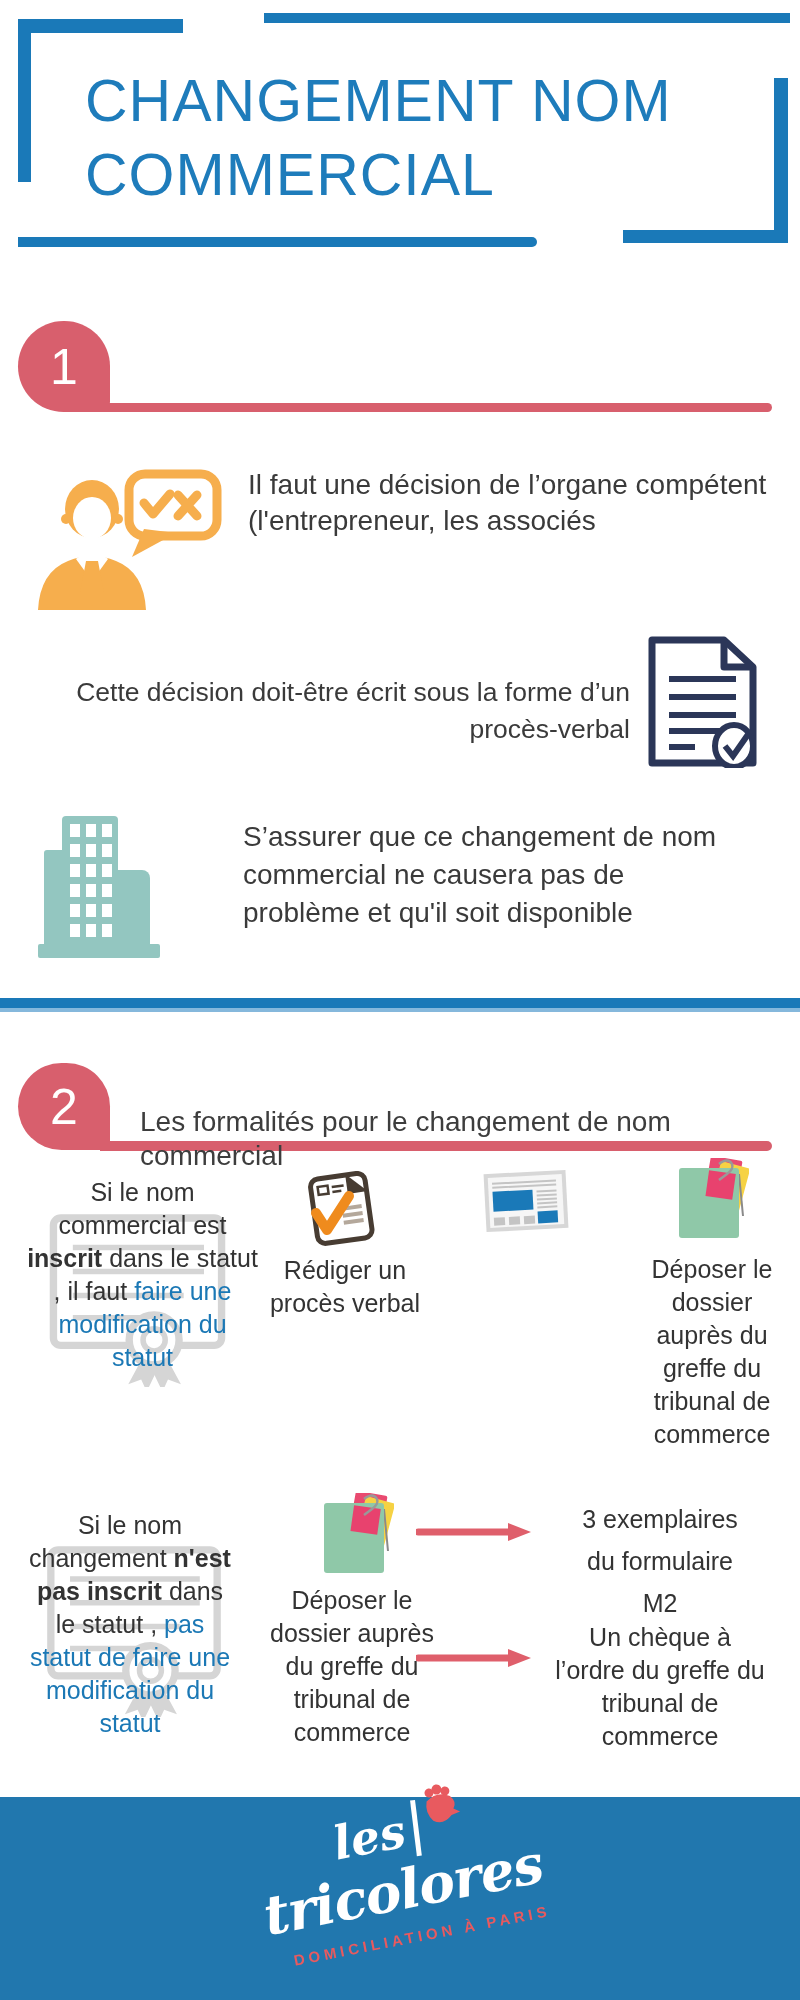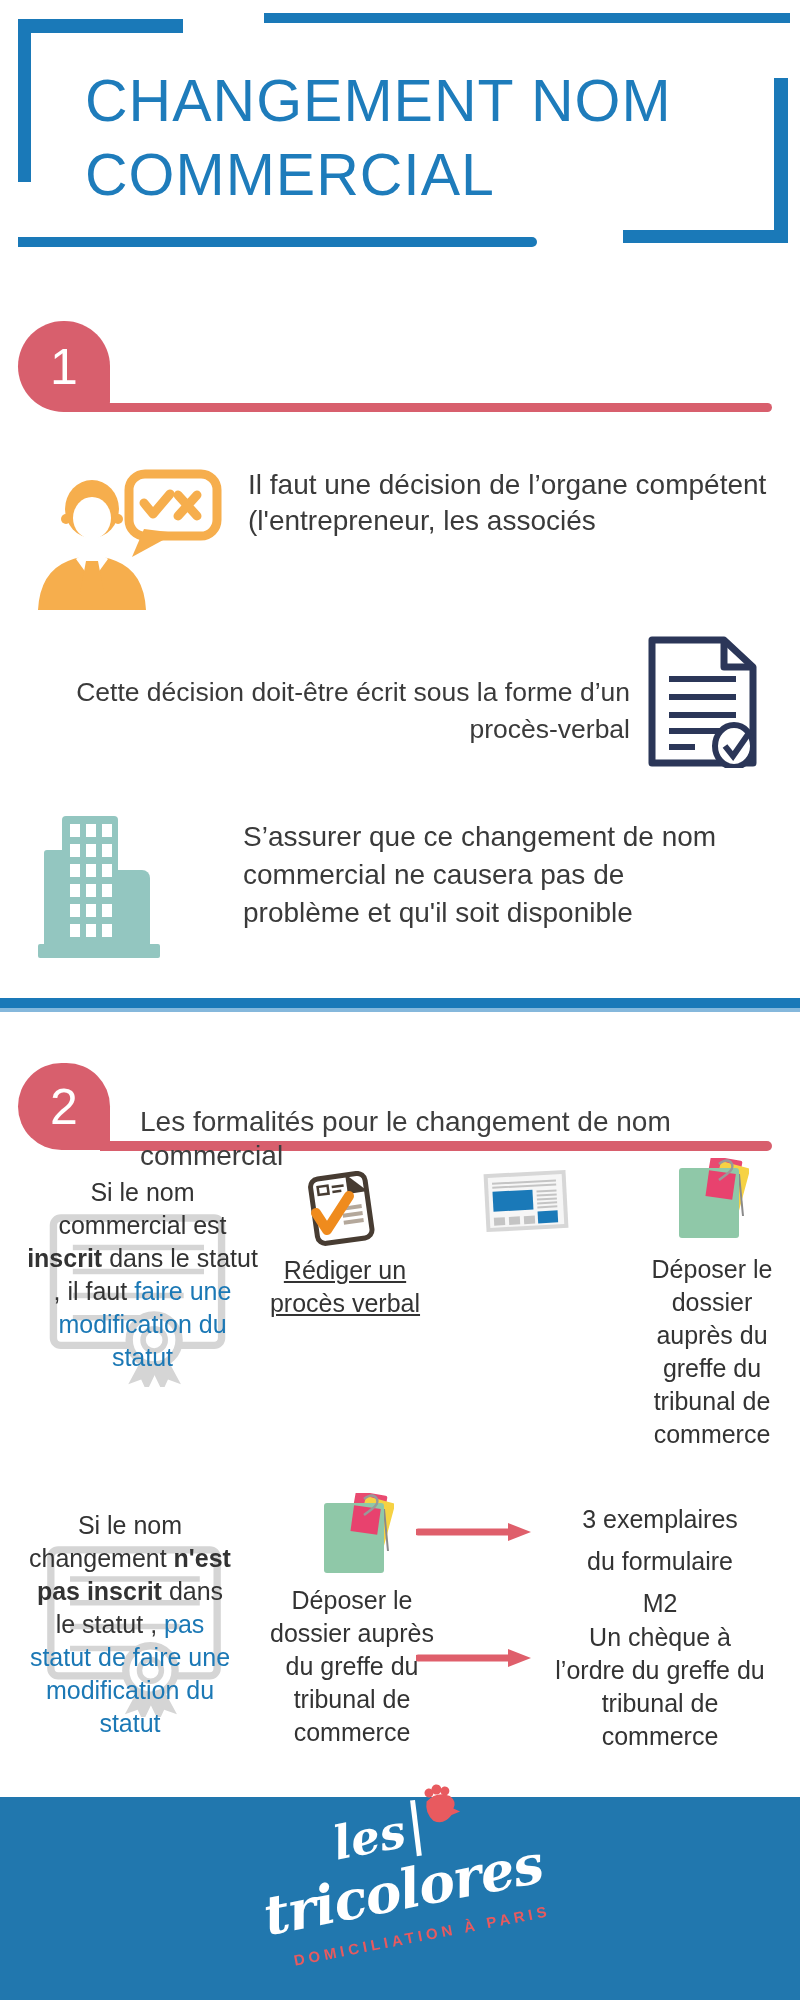--- a/index.html
+++ b/index.html
@@ -142,21 +142,21 @@
       <g transform="rotate(-8 35 39)">
         <rect x="8" y="5" width="55" height="65" rx="8" fill="#fff" style="stroke:var(--doc-brown)" stroke-width="5"></rect>
         <path d="M44 4 l20 20 h-20 Z" style="fill:var(--doc-brown)"></path>
         <rect x="15" y="13" width="10" height="8" fill="none" style="stroke:var(--doc-brown)" stroke-width="2.5"></rect>
         <path d="M29 15 h12 M29 20 h9" style="stroke:var(--doc-brown)" stroke-width="2.5"></path>
         <path d="M36 38 h20 M36 45 h20 M36 52 h20" style="stroke:#B4A89B" stroke-width="4"></path>
       </g>
       <path d="M10 42 l11 17 l22 -34" fill="none" style="stroke:var(--check-orange)" stroke-width="10" stroke-linecap="round" stroke-linejoin="round"></path>
     </svg>
   </div>
-  <div class="small-text" style="left:265px;top:1254px;width:160px;text-decoration:underline;">Rédiger un procès verbal</div>
+  <div class="small-text" style="left:265px;top:1254px;width:160px;">Rédiger un procès verbal</div>
 
   <div class="abs" style="left:483px;top:1166px;">
     <svg width="86" height="70" viewBox="0 0 86 70">
       <g transform="rotate(-3 43 35)">
         <rect x="2" y="6" width="82" height="58" style="fill:var(--newspaper-gray)"></rect>
         <rect x="6" y="10" width="74" height="50" fill="#f6f6f6"></rect>
         <path d="M10 16 H74 M10 20 H74" stroke="#c4c4c4" stroke-width="2"></path>
         <rect x="10" y="24" width="40" height="20" style="fill:var(--primary-blue)"></rect>
         <path d="M54 26 H74 M54 30 H74 M54 34 H74 M54 38 H74 M54 42 H74" stroke="#c4c4c4" stroke-width="2"></path>
         <rect x="54" y="46" width="20" height="12" style="fill:var(--primary-blue)"></rect>

